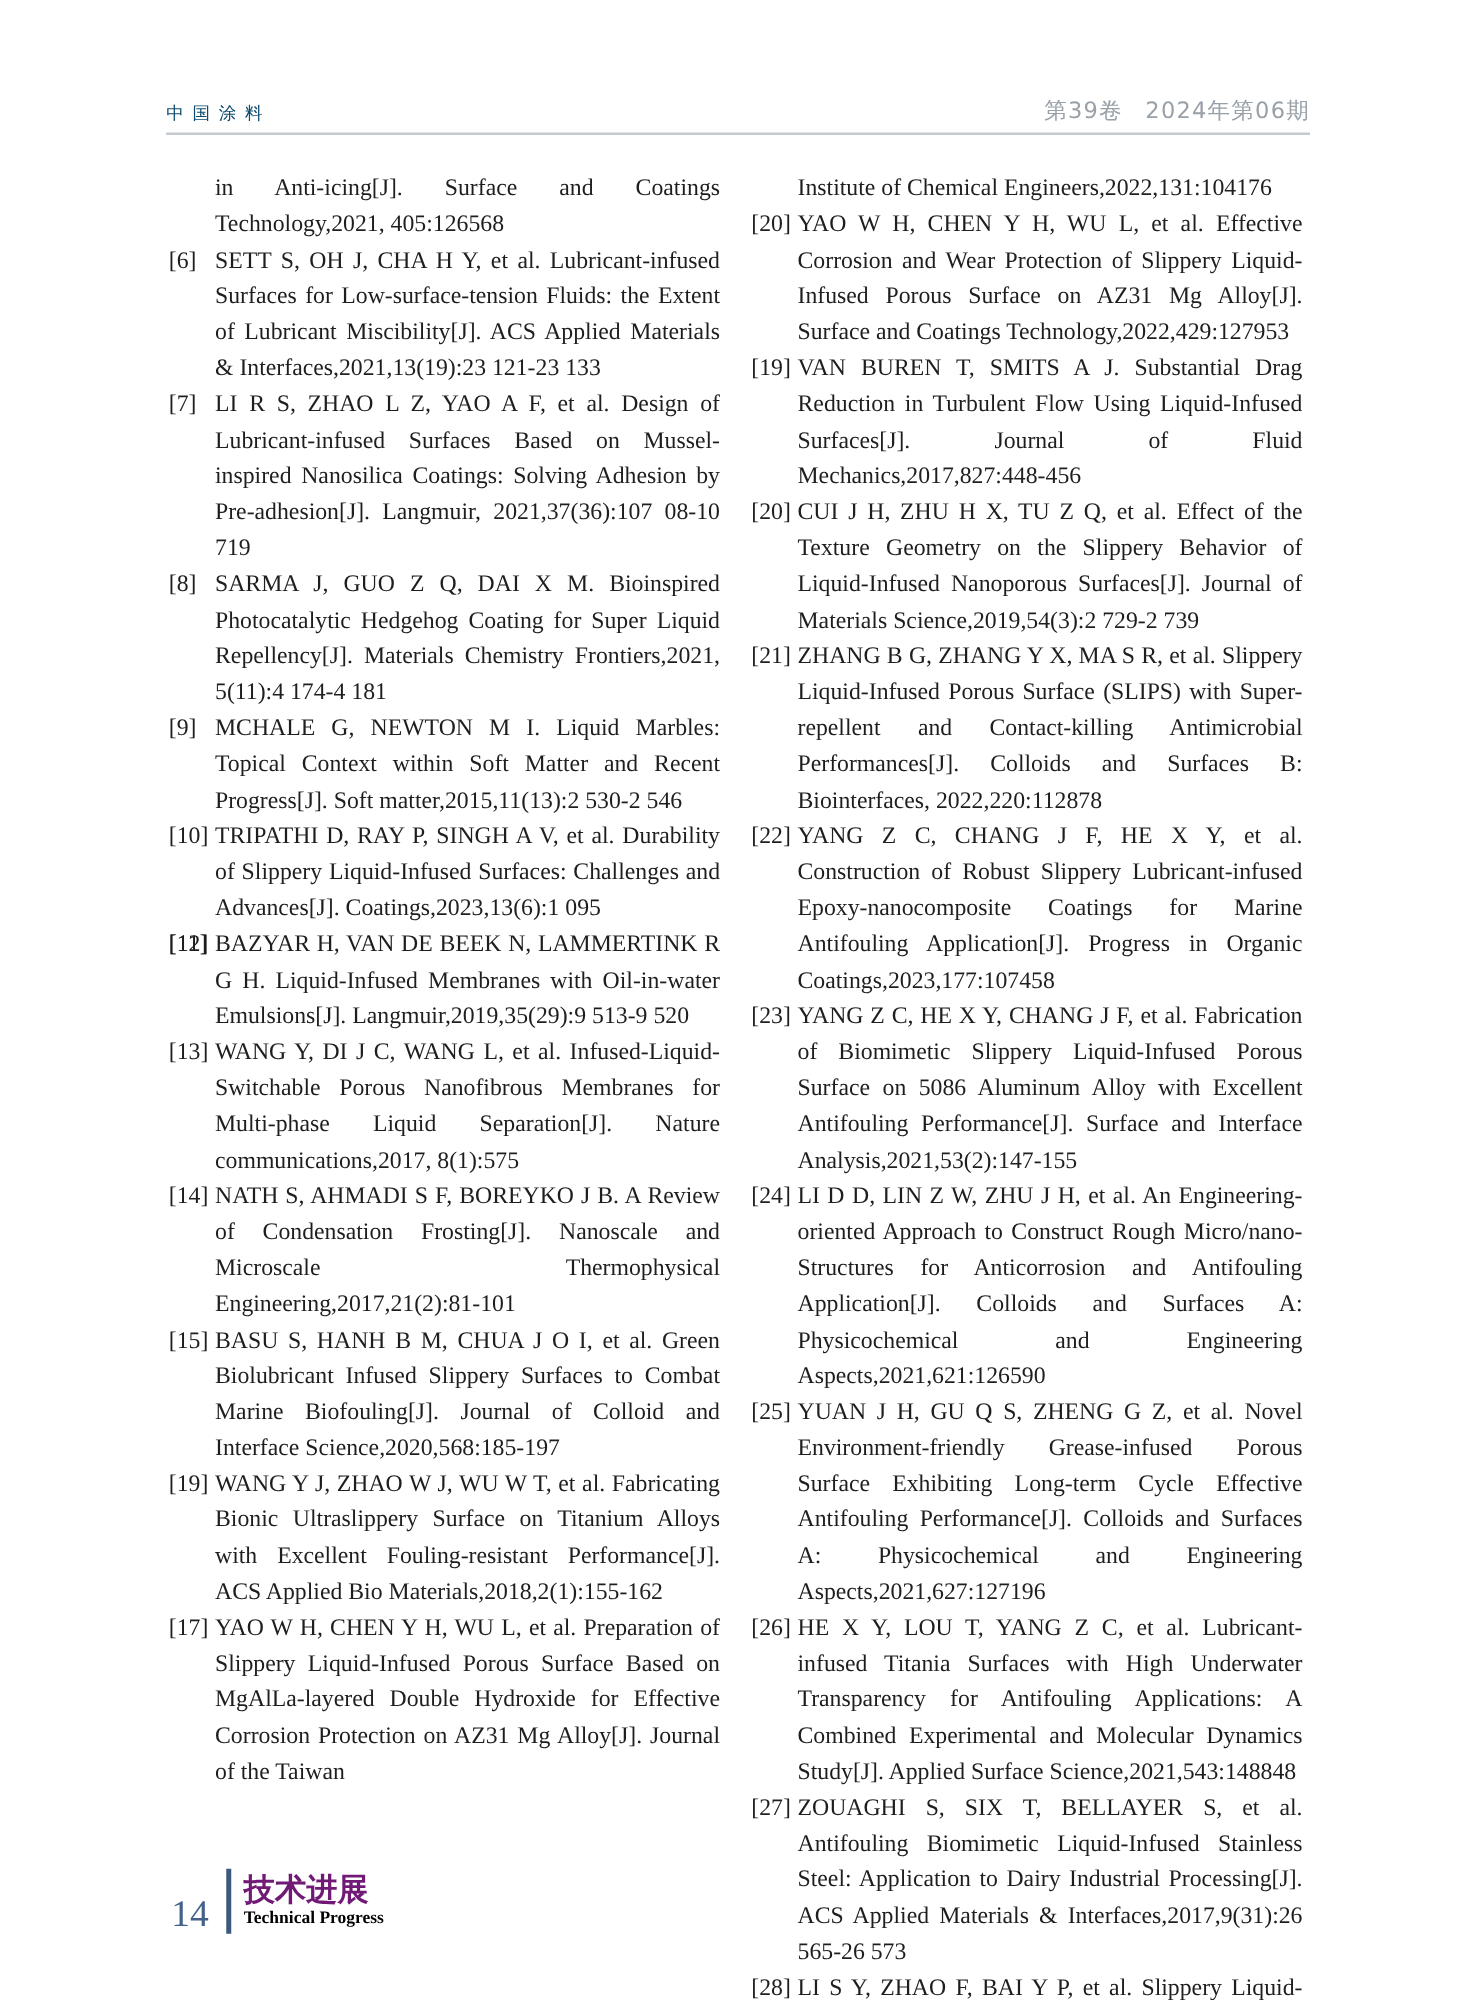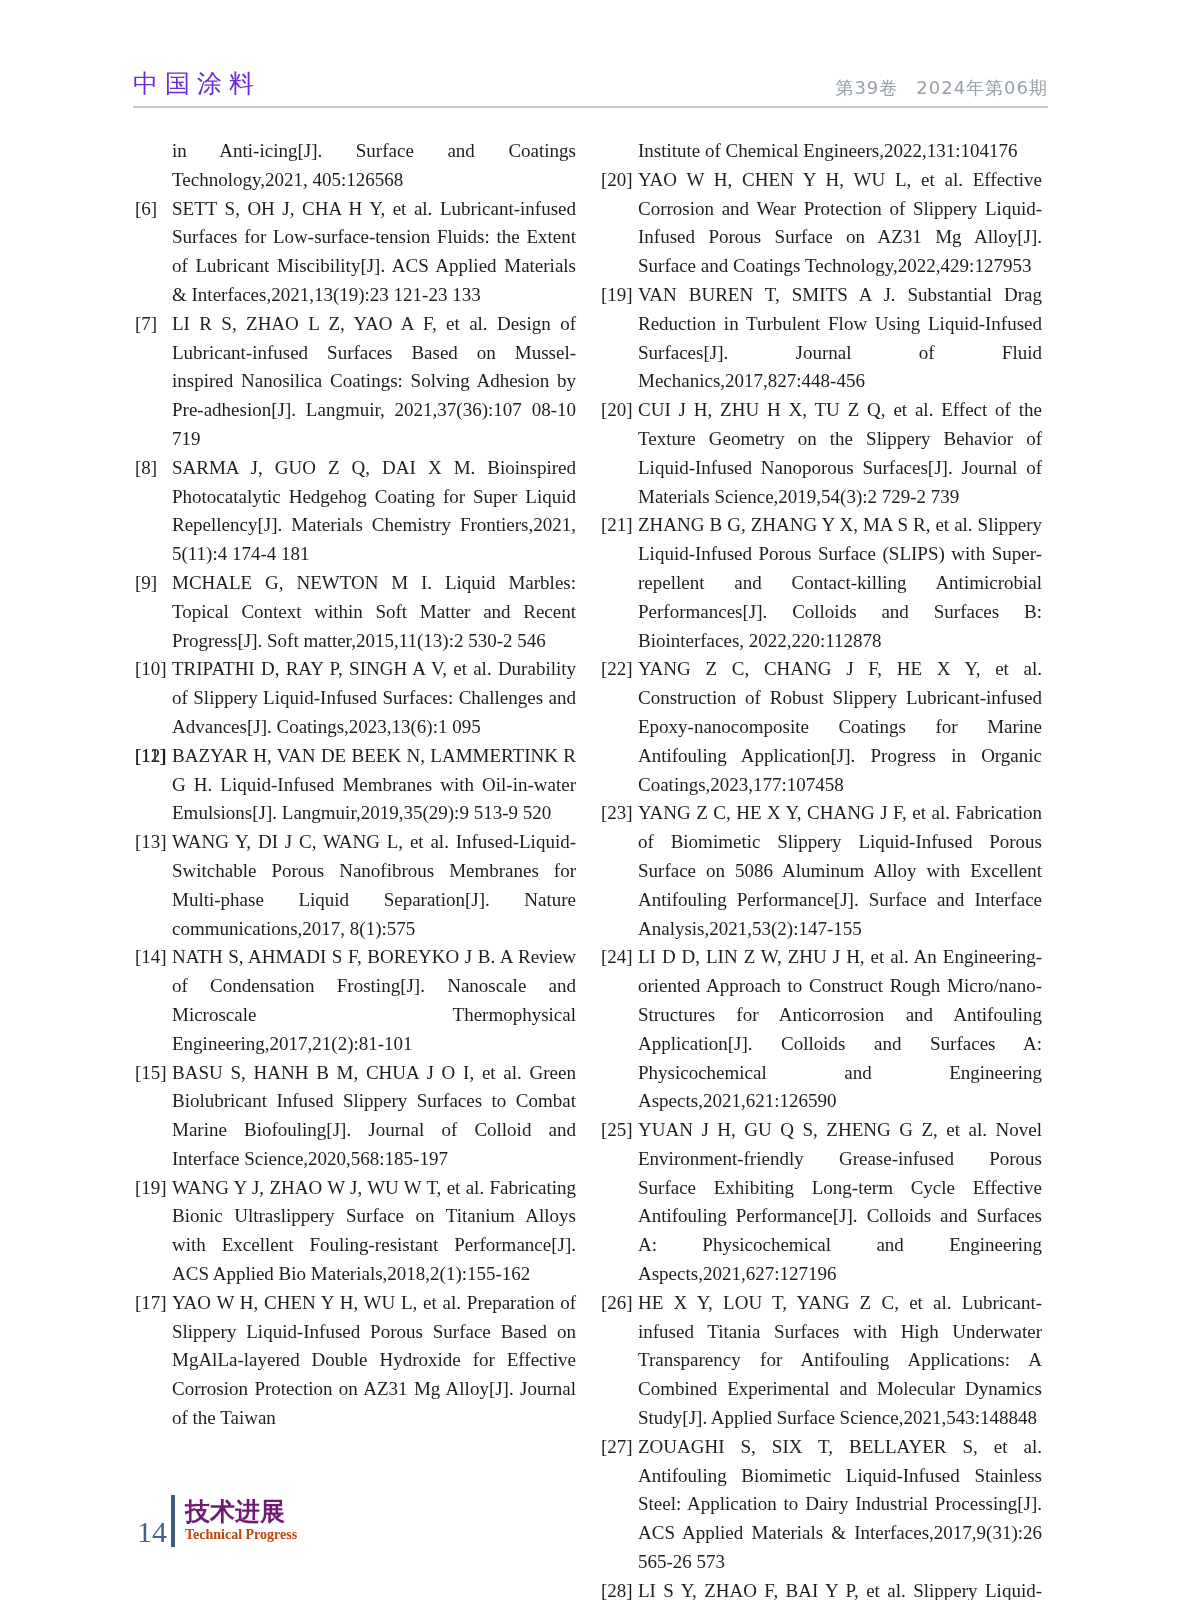--- a/index.html
+++ b/index.html
@@ -22,22 +22,22 @@
     height: 34px;
     display: flex;
     justify-content: space-between;
     align-items: flex-end;
     border-bottom: 2px solid #c3c9ce;
     padding-bottom: 6px;
     box-sizing: border-box;
   }
   .journal-name {
     font-family: "DejaVu Sans", "Liberation Sans", sans-serif;
-    font-size: 25px;
-    color: #6d28d9;
+    font-size: 14px;
+    color: #0c4a6e;
     letter-spacing: 7px;
   }
   .issue-info {
     font-family: "DejaVu Sans", "Liberation Sans", sans-serif;
     font-size: 18px;
     color: #98a0a8;
     letter-spacing: 1px;
     display: flex;
     gap: 18px;
   }
@@ -73,42 +73,42 @@
     position: absolute;
     left: 137px;
     top: 1495px;
     display: flex;
     align-items: center;
   }
   .page-number {
     font-size: 30px;
     color: #44618a;
     align-self: flex-end;
-    margin-right: 4px;
+    margin-right: 14px;
     line-height: 1;
   }
   .footer-bar {
     width: 4px;
     height: 52px;
     background: #3d5a7c;
     margin-right: 10px;
   }
   .footer-section { display: flex; flex-direction: column; }
   .section-cn {
     font-family: "DejaVu Sans", "Liberation Sans", sans-serif;
     font-weight: bold;
     font-size: 25px;
     color: #701a75;
     line-height: 1.15;
   }
   .section-en {
     font-family: "Liberation Serif", "DejaVu Serif", serif;
     font-weight: bold;
     font-size: 14px;
-    color: #c2410c;
+    color: #000000;
     line-height: 1.2;
   }
 </style>
 </head>
 <body>
 
 <div class="page-header">
   <span class="journal-name">中国涂料</span>
   <span class="issue-info">
     <span>第39卷</span>

